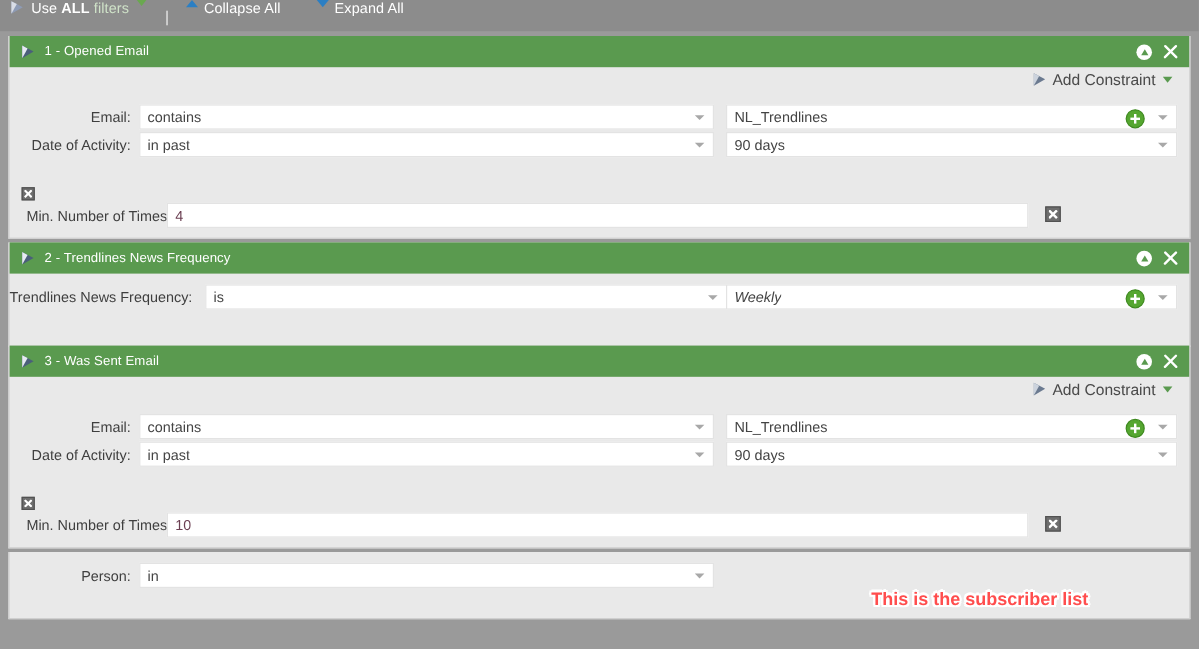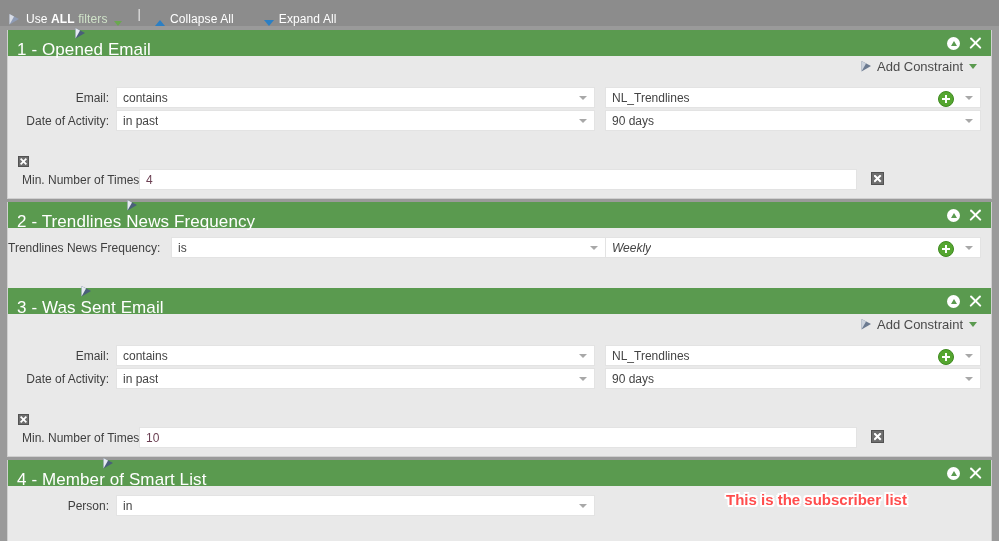--- a/index.html
+++ b/index.html
@@ -11,21 +11,21 @@
   }
   .app{position:relative;width:999px;height:541px;background:#9a9a9a;}
 
   
   .toolbar{
     position:absolute;left:0;top:0;width:999px;height:26px;
     background:#8c8c8c;
     display:flex;align-items:center;
     box-sizing:border-box;padding-left:8px;
   }
-  .tb-item{display:flex;align-items:flex-end;height:26px;cursor:pointer;white-space:nowrap;}
+  .tb-item{display:flex;align-items:flex-start;height:26px;cursor:pointer;white-space:nowrap;}
   .tb-label{color:#ffffff;font-size:12px;letter-spacing:.1px;}
   .tb-label .bold{font-weight:bold;color:#ffffff;}
   .tb-label .soft{color:#cfe2c8;}
   .tb-sep{color:#e8e8e8;margin:0 14px 0 16px;font-size:13px;}
   .sp-28{width:30px;}
 
   
   .ico-funnel{
     width:13px;height:13px;margin-right:5px;position:relative;flex:0 0 auto;
   }
@@ -55,22 +55,22 @@
     border-left:1px solid #d0d0d0;border-right:1px solid #d0d0d0;
     border-bottom:1px solid #cfcfcf;
   }
   .panel-head{
     height:26px;background:#5a9a4f;
     display:flex;align-items:center;
     padding:0 8px 0 9px;box-sizing:border-box;
     position:relative;
   }
   .panel-title{
-    color:#ffffff;font-size:17px;letter-spacing:.1px;white-space:nowrap;
-    display:flex;align-items:center;flex-direction:column;
+    color:#ffffff;font-size:11px;letter-spacing:.1px;white-space:nowrap;
+    display:flex;align-items:center;
   }
   .panel-title .ico-funnel{margin-right:7px;}
   .head-actions{position:absolute;right:9px;top:0;height:26px;display:flex;align-items:center;gap:9px;}
   .btn-collapse{width:13px;height:13px;border-radius:50%;background:#ffffff;position:relative;cursor:pointer;}
   .btn-collapse:after{
     content:"";position:absolute;left:3.5px;top:4px;
     width:0;height:0;border-left:3px solid transparent;border-right:3px solid transparent;
     border-bottom:5px solid #5a9a4f;
   }
   .btn-close{width:13px;height:13px;position:relative;cursor:pointer;}
@@ -349,35 +349,20 @@
             <span class="field" style="width:718px;">
               <span class="val plum">10</span>
             </span>
             <span class="con-del" style="left:863px;top:4px;">
               <i></i>
             </span>
           </div>
         </div>
       </div>
       <div class="panel" style="top:460px">
-        <div class="panel-head">
-          <span class="panel-title">
-            <span class="ico-funnel">
-              <svg viewBox="0 0 13 13" width="13" height="13">
-                <path d="M1.5 1 L11 6 L1.5 11.5 Z" fill="#4a5f7a"></path>
-                <path d="M1.5 1 L6 3.4 L1.5 11.5 Z" fill="#e6ebf2"></path>
-              </svg>
-            </span>
-            <span>4 - Member of Smart List</span>
-          </span>
-          <span class="head-actions">
-            <span class="btn-collapse"></span>
-            <span class="btn-close"></span>
-          </span>
-        </div>
         <div class="panel-body" style="height:55px">
           <div class="crit-row" style="position:absolute;left:0;top:8px;width:983px;">
             <span class="crit-label">Person:</span>
             <span class="field f-op" style="width:479px">
               <span class="val">in</span>
               <span class="caret-grey"></span>
             </span>
           </div>
         </div>
       </div>

